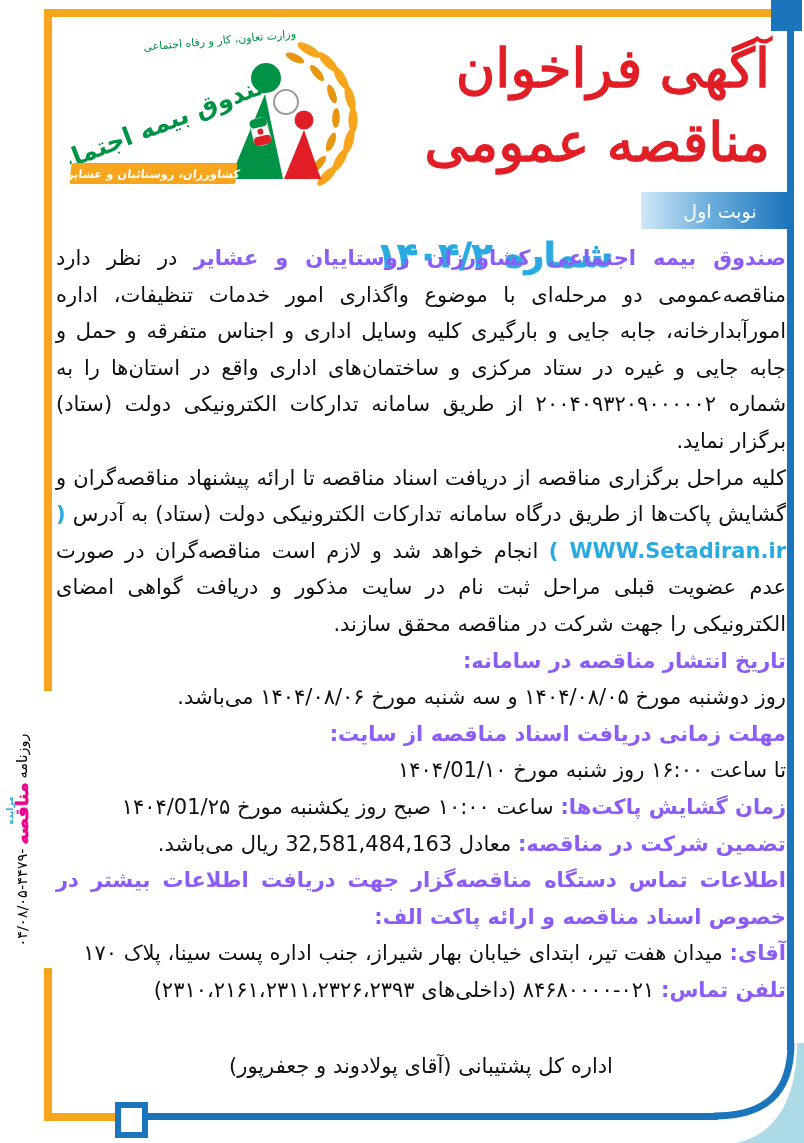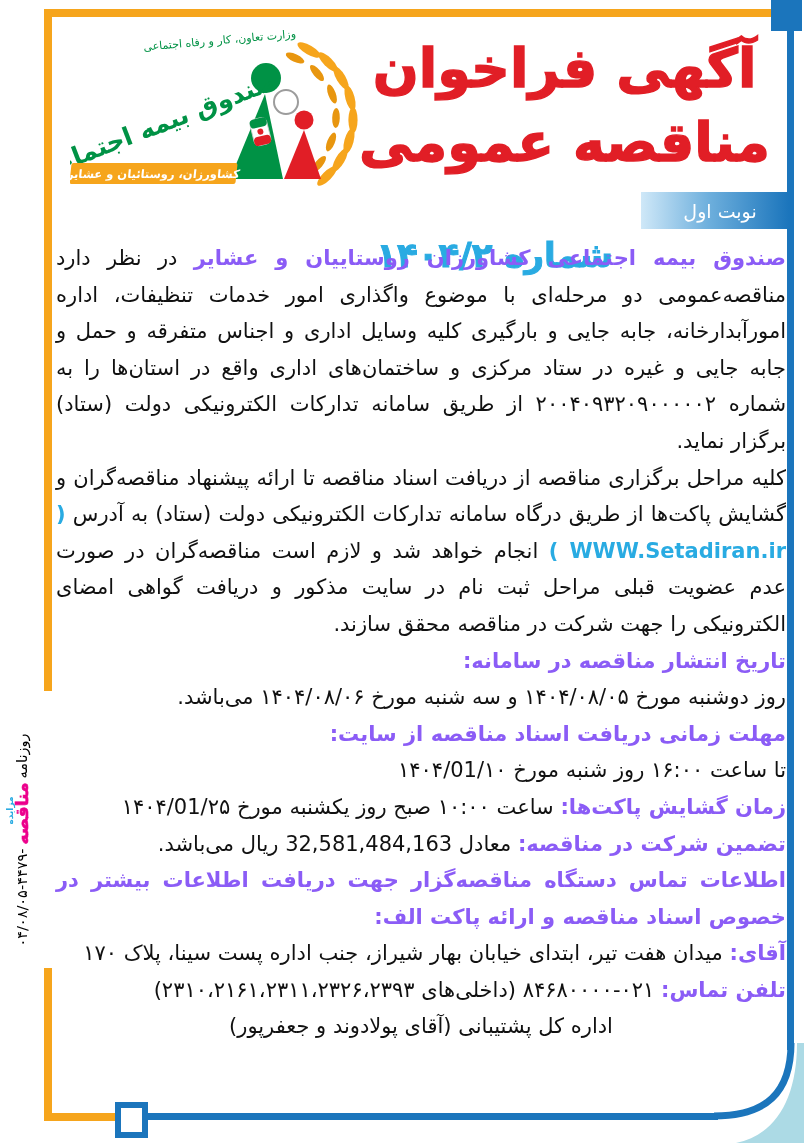--- a/index.html
+++ b/index.html
@@ -18,22 +18,22 @@
   .bar-left-lower{left:44px; top:968px; width:8px; height:153px;}
   .bar-bottom-yellow{left:44px; top:1113px; width:76px; height:8px;}
   .blue-line{position:absolute; background:var(--blue);}
   .blue-line-right{left:787px; top:30px; width:7px; height:1020px;}
   .blue-line-bottom{left:148px; top:1113px; width:570px; height:7px;}
   .corner-square-topright{position:absolute; left:771px; top:0; width:31px; height:31px; background:var(--blue);}
   .bottom-square{position:absolute; left:115px; top:1102px; width:21px; height:24px; background:#fff; border:6px solid var(--blue);}
   .corner-bottomright{position:absolute; left:714px; top:1043px; width:90px; height:100px;}
   
   .headline{
-    position:absolute; top:32px; right:34px; text-align:center; direction:rtl;
-    color:var(--red); font-weight:bold; font-size:54px; line-height:74px;
+    position:absolute; top:32px; right:34px; text-align:right; direction:rtl;
+    color:var(--red); font-weight:normal; font-size:54px; line-height:74px;
     -webkit-text-stroke:1.4px var(--red);
   }
   .tender-number{
     position:absolute; top:187px; right:191px; direction:rtl;
     color:var(--cyan); font-weight:bold; font-size:34px;
     -webkit-text-stroke:1px var(--cyan); white-space:nowrap;margin-top:48px;
   }
   .round-bar{
     position:absolute; left:641px; top:192px; width:148px; height:37px;
     background:linear-gradient(90deg,#cfe8f8 0%,#6fb0dd 45%,var(--blue) 100%);
@@ -54,21 +54,21 @@
     position:absolute; top:-7px; right:14px; font-size:9px; color:var(--cyan); font-weight:bold;
   }
   
   .logo{position:absolute; left:70px; top:26px; width:292px; height:172px;}
   
   .body-text{
     position:absolute; left:56px; top:240px; width:730px; direction:rtl;
     color:var(--ink); font-size:21px; line-height:36.6px;
   }
   .para{margin:0; text-align:justify; text-align-last:right;}
-  .para.align-center{text-align:center; text-align-last:center;}
+  .para.align-center{text-align:center; text-align-last:center;margin-top:40px;}
   .para .b{font-weight:bold; color:#8b5cf6;}
   .para .c-cyan{color:var(--cyan); font-weight:bold;}
 </style>
 </head>
 <body>
 
 <div class="stage">
 
   <div class="bar bar-top"></div>
   <div class="bar bar-left-upper"></div>

